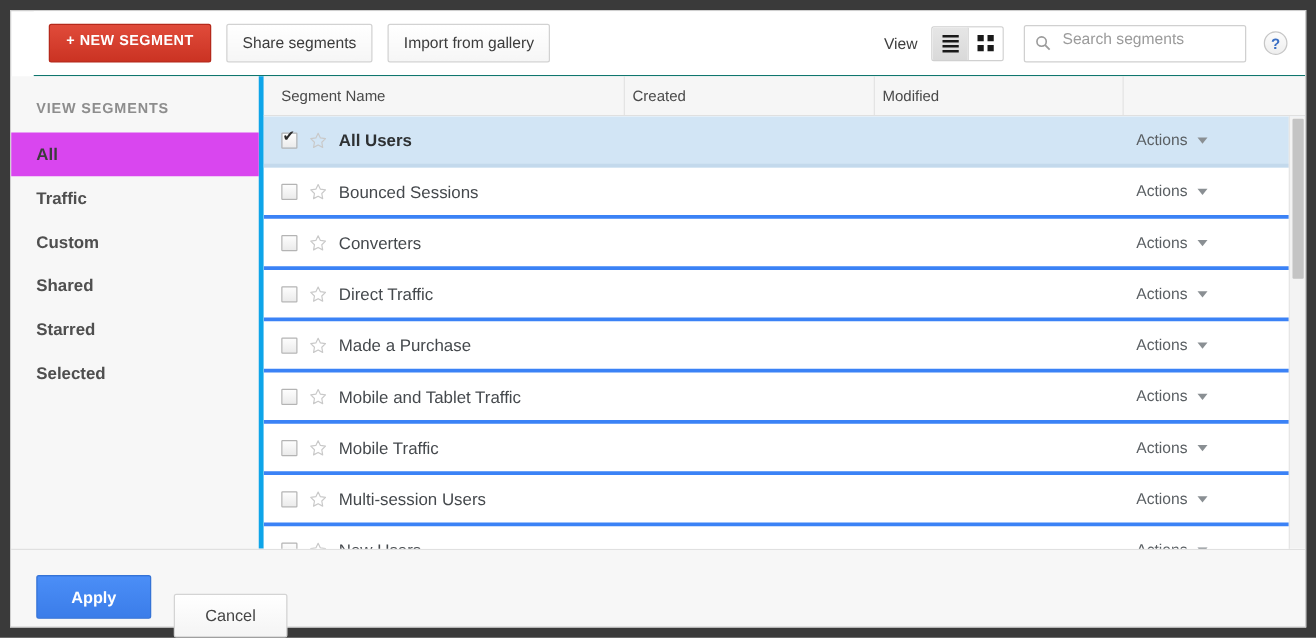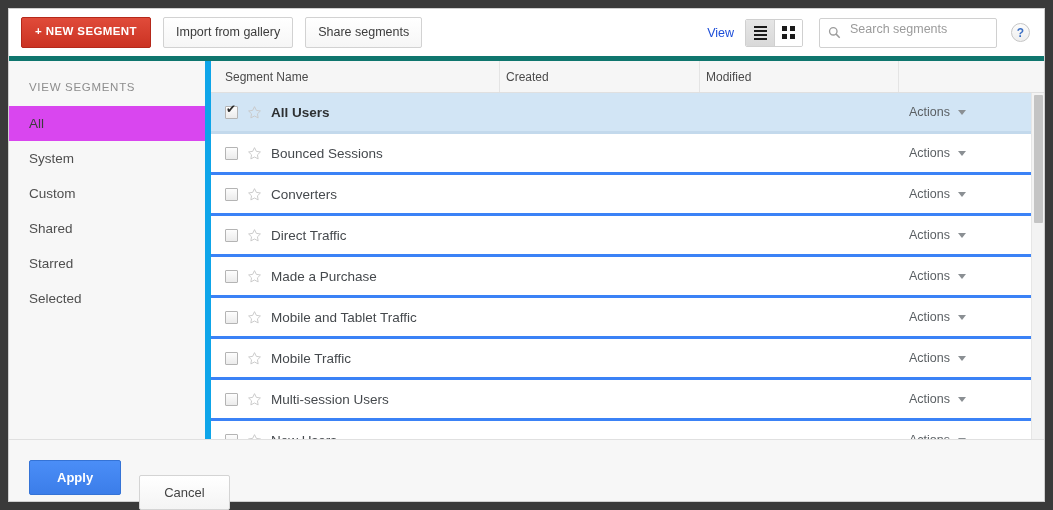--- a/index.html
+++ b/index.html
@@ -18,21 +18,22 @@
     border: 1px solid #cfcfcf;
     display: flex; flex-direction: column;
   }
 
   
   .toolbar {
     height: 52px; flex: 0 0 52px;
     background: #ffffff;
     display: flex; align-items: center;
     padding: 0 14px 0 12px;
-    border-bottom: 5px solid #0f766e;
+    border-bottom: 1px solid #0f766e;
+    margin-left: 18px;
   }
   .btn-new {
     background: #d33b2c;
     background-image: linear-gradient(to bottom,#e04b3a,#cb3323);
     color: #ffffff;
     border: 1px solid #b5291b;
     border-radius: 2px;
     font-size: 11.5px; font-weight: bold;
     letter-spacing: .4px;
     padding: 8px 13px 9px;
@@ -45,21 +46,21 @@
     border: 1px solid #d2d2d2;
     border-radius: 2px;
     color: #3c3c3c;
     font-size: 12.5px;
     padding: 8px 12px 9px;
     margin-left: 12px;
     cursor: pointer;
     line-height: 1;
   }
   .tb-right { margin-left: auto; display: flex; align-items: center; }
-  .view-label { font-size: 12.5px; color: #1d4ed8; margin-right: 11px; }
+  .view-label { font-size: 12.5px; color: #404040; margin-right: 11px; }
 
   .view-toggle { display: flex; border: 1px solid #d0d0d0; border-radius: 2px; overflow: hidden; }
   .vt-btn {
     width: 28px; height: 26px;
     display: flex; align-items: center; justify-content: center;
     background: #ffffff; cursor: pointer;
   }
   .vt-btn.active { background-image: linear-gradient(to bottom,#e6e6e6,#d9d9d9); }
   .vt-btn + .vt-btn { border-left: 1px solid #d0d0d0; }
   .bars { width: 13px; }
@@ -91,22 +92,23 @@
     display: flex; align-items: center; justify-content: center;
     cursor: pointer;
   }
 
   
   .body { flex: 1 1 auto; display: flex; min-height: 0; }
 
   .sidebar {
     width: 202px; flex: 0 0 202px;
     background: #f7f7f7;
-    border-right: 6px solid #0ea5e9;
+    border-right: 4px solid #0ea5e9;
     padding-top: 20px;
+    font-weight: bold;
   }
   .side-head {
     font-size: 11.5px; color: #8d8d8d;
     letter-spacing: .7px;
     padding: 0 0 13px 20px;
   }
   .side-item {
     font-size: 13.5px; color: #4f4f4f;
     padding: 10px 0 10px 20px;
     cursor: pointer;
@@ -203,22 +205,22 @@
     cursor: pointer; line-height: 1; margin-top: 44px;
   }
 </style>
 </head>
 <body>
 
 <div id="root">
 
   <div class="toolbar">
     <button class="btn-new">+ NEW SEGMENT</button>
+    <button class="btn-plain">Share segments</button>
     <button class="btn-plain">Import from gallery</button>
-    <button class="btn-plain">Share segments</button>
 
     <div class="tb-right">
       <span class="view-label">View</span>
 
       <div class="view-toggle">
         <div class="vt-btn active">
           <span class="bars">
               <i></i>
               <i></i>
               <i></i>
@@ -245,21 +247,21 @@
 
       <div class="help-ic">?</div>
     </div>
   </div>
 
   <div class="body">
 
     <div class="sidebar">
       <div class="side-head">VIEW SEGMENTS</div>
       <div class="side-item active">All</div>
-      <div class="side-item">System</div>
+      <div class="side-item">Traffic</div>
       <div class="side-item">Custom</div>
       <div class="side-item">Shared</div>
       <div class="side-item">Starred</div>
       <div class="side-item">Selected</div>
     </div>
 
     <div class="table-area">
       <div class="thead">
         <span class="th" style="left:14px">Segment Name</span>
         <span class="th" style="left:295px">Created</span>

